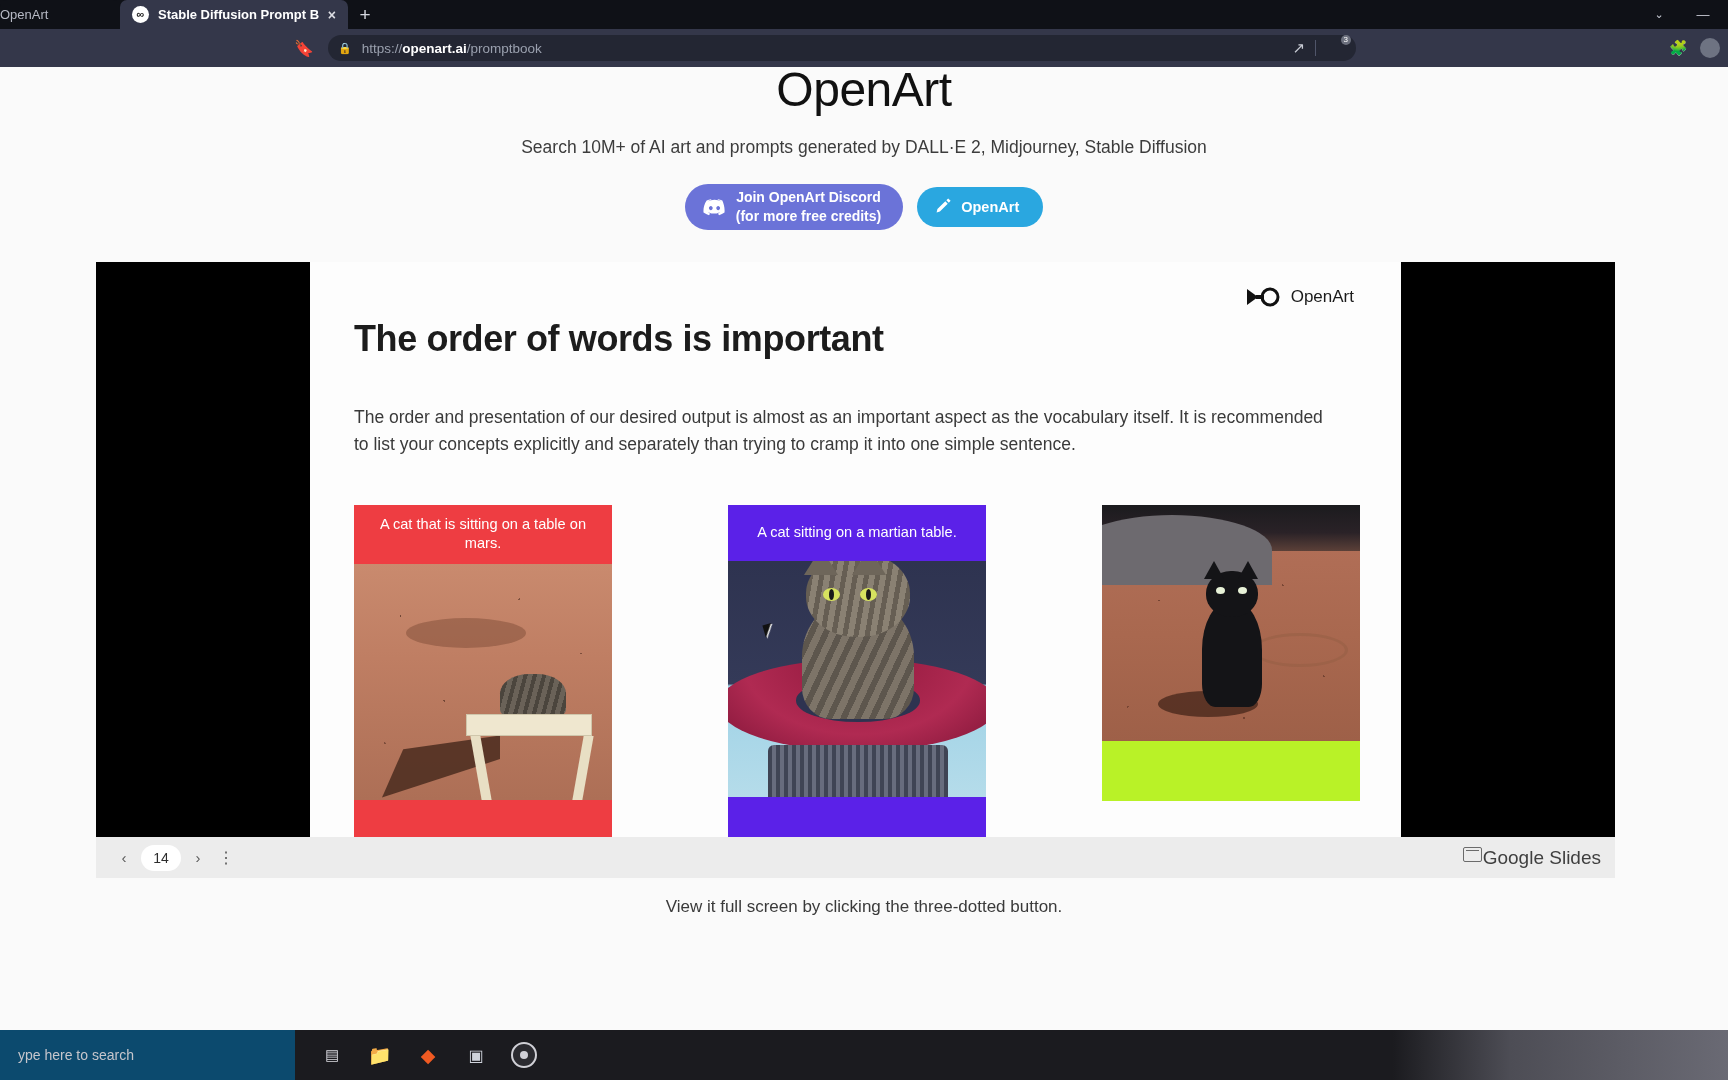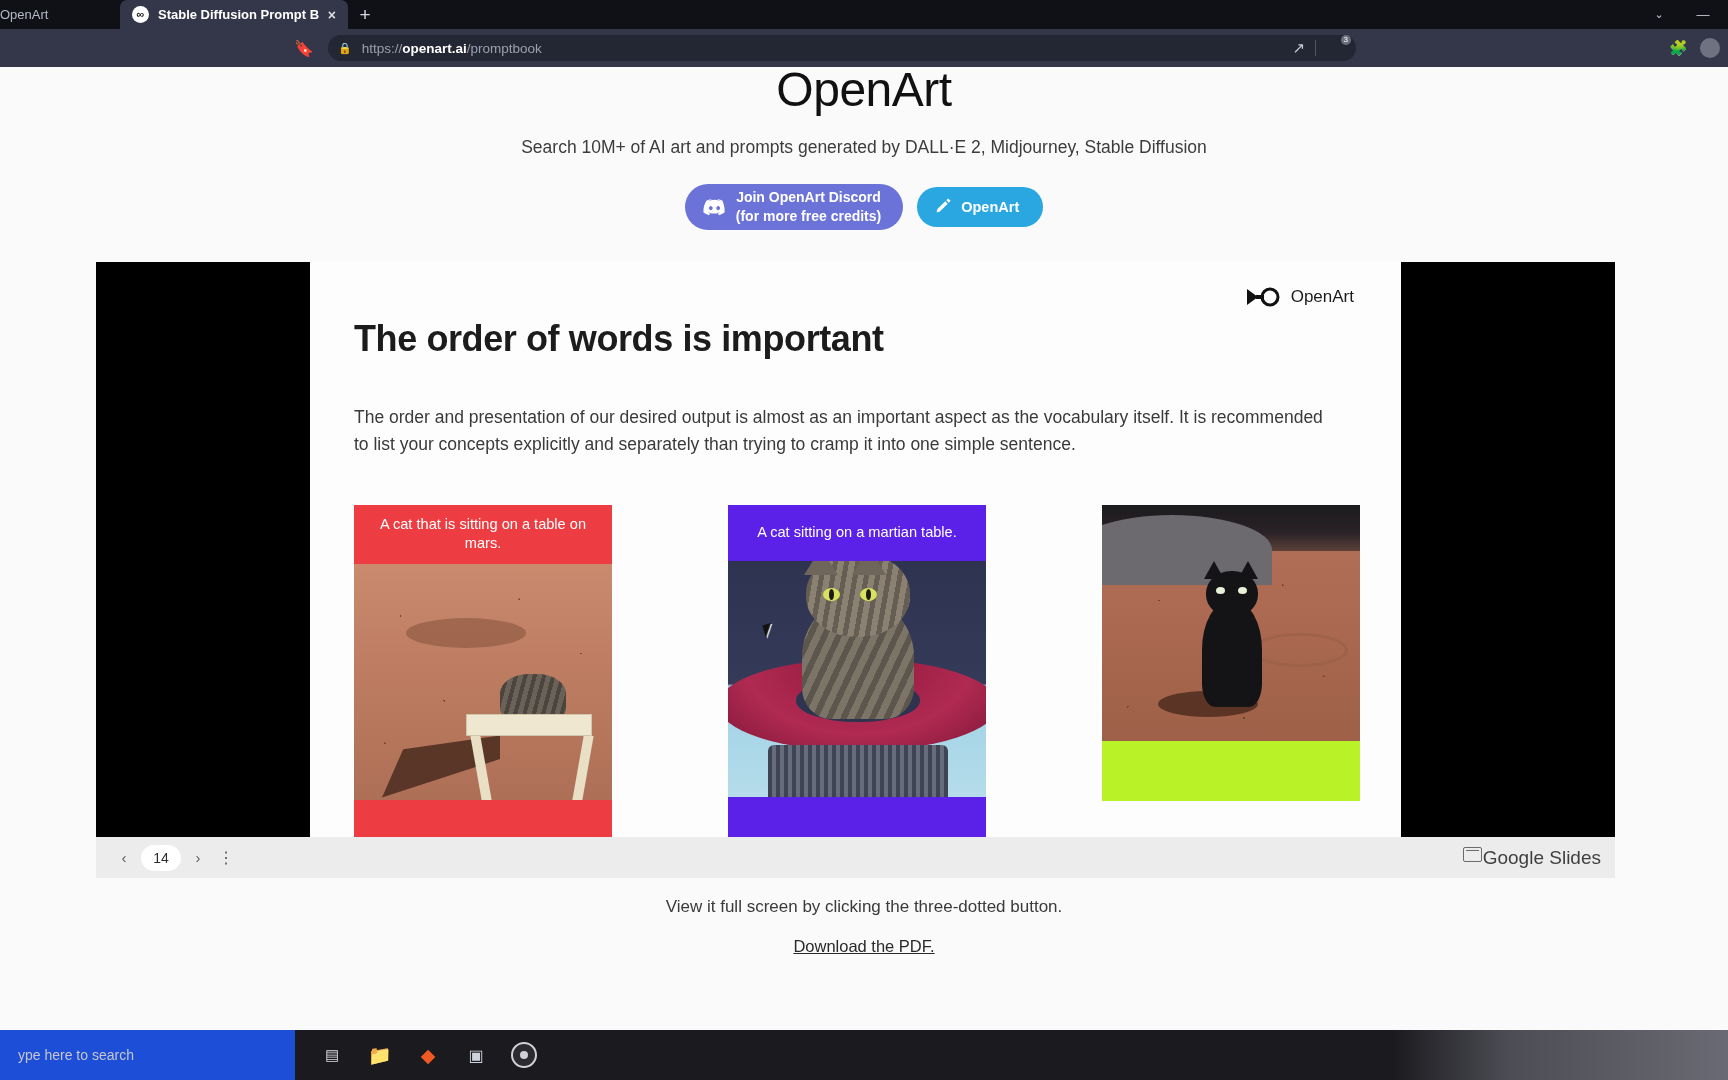--- a/index.html
+++ b/index.html
@@ -394,21 +394,21 @@
     filter: drop-shadow(1px 1px 0 #fff);
   }
 
   
   .taskbar {
     position: absolute; left: 0; bottom: 0; width: 1728px; height: 50px;
     background: #1b1b1f;
     display: flex; align-items: center;
   }
   .tb-search {
-    width: 295px; height: 50px; background: #1d4ed8;
+    width: 295px; height: 50px; background: #0c4a6e;
     display: flex; align-items: center; padding-left: 18px;
     color: #c6c6cc; font-size: 14px;
   }
   .tb-icons { display: flex; align-items: center; gap: 14px; padding-left: 20px; }
   .tb-icon {
     width: 34px; height: 34px; display: flex; align-items: center; justify-content: center;
     font-size: 17px; color: #d8d8de;
   }
   .tb-taskview { color: #dcdce2; font-size: 15px; }
   .tb-folder { color: #f0b73d; font-size: 19px; }
@@ -573,21 +573,20 @@
         <div class="sb-btn">›</div>
         <div class="sb-kebab">⋮</div>
         <div class="sb-right">
           <span class="gs-icon"></span>
           <span>Google Slides</span>
         </div>
       </div>
     </div>
 
     <div class="hint">View it full screen by clicking the three-dotted button.</div>
-    <div class="dl">Download the PDF.</div>
 
     <div class="cursor"></div>
   </div>
 
   <div class="taskbar">
     <div class="tb-search">ype here to search</div>
     <div class="tb-icons">
       <div class="tb-icon tb-taskview">▤</div>
       <div class="tb-icon tb-folder">📁</div>
       <div class="tb-icon tb-brave">◆</div>

